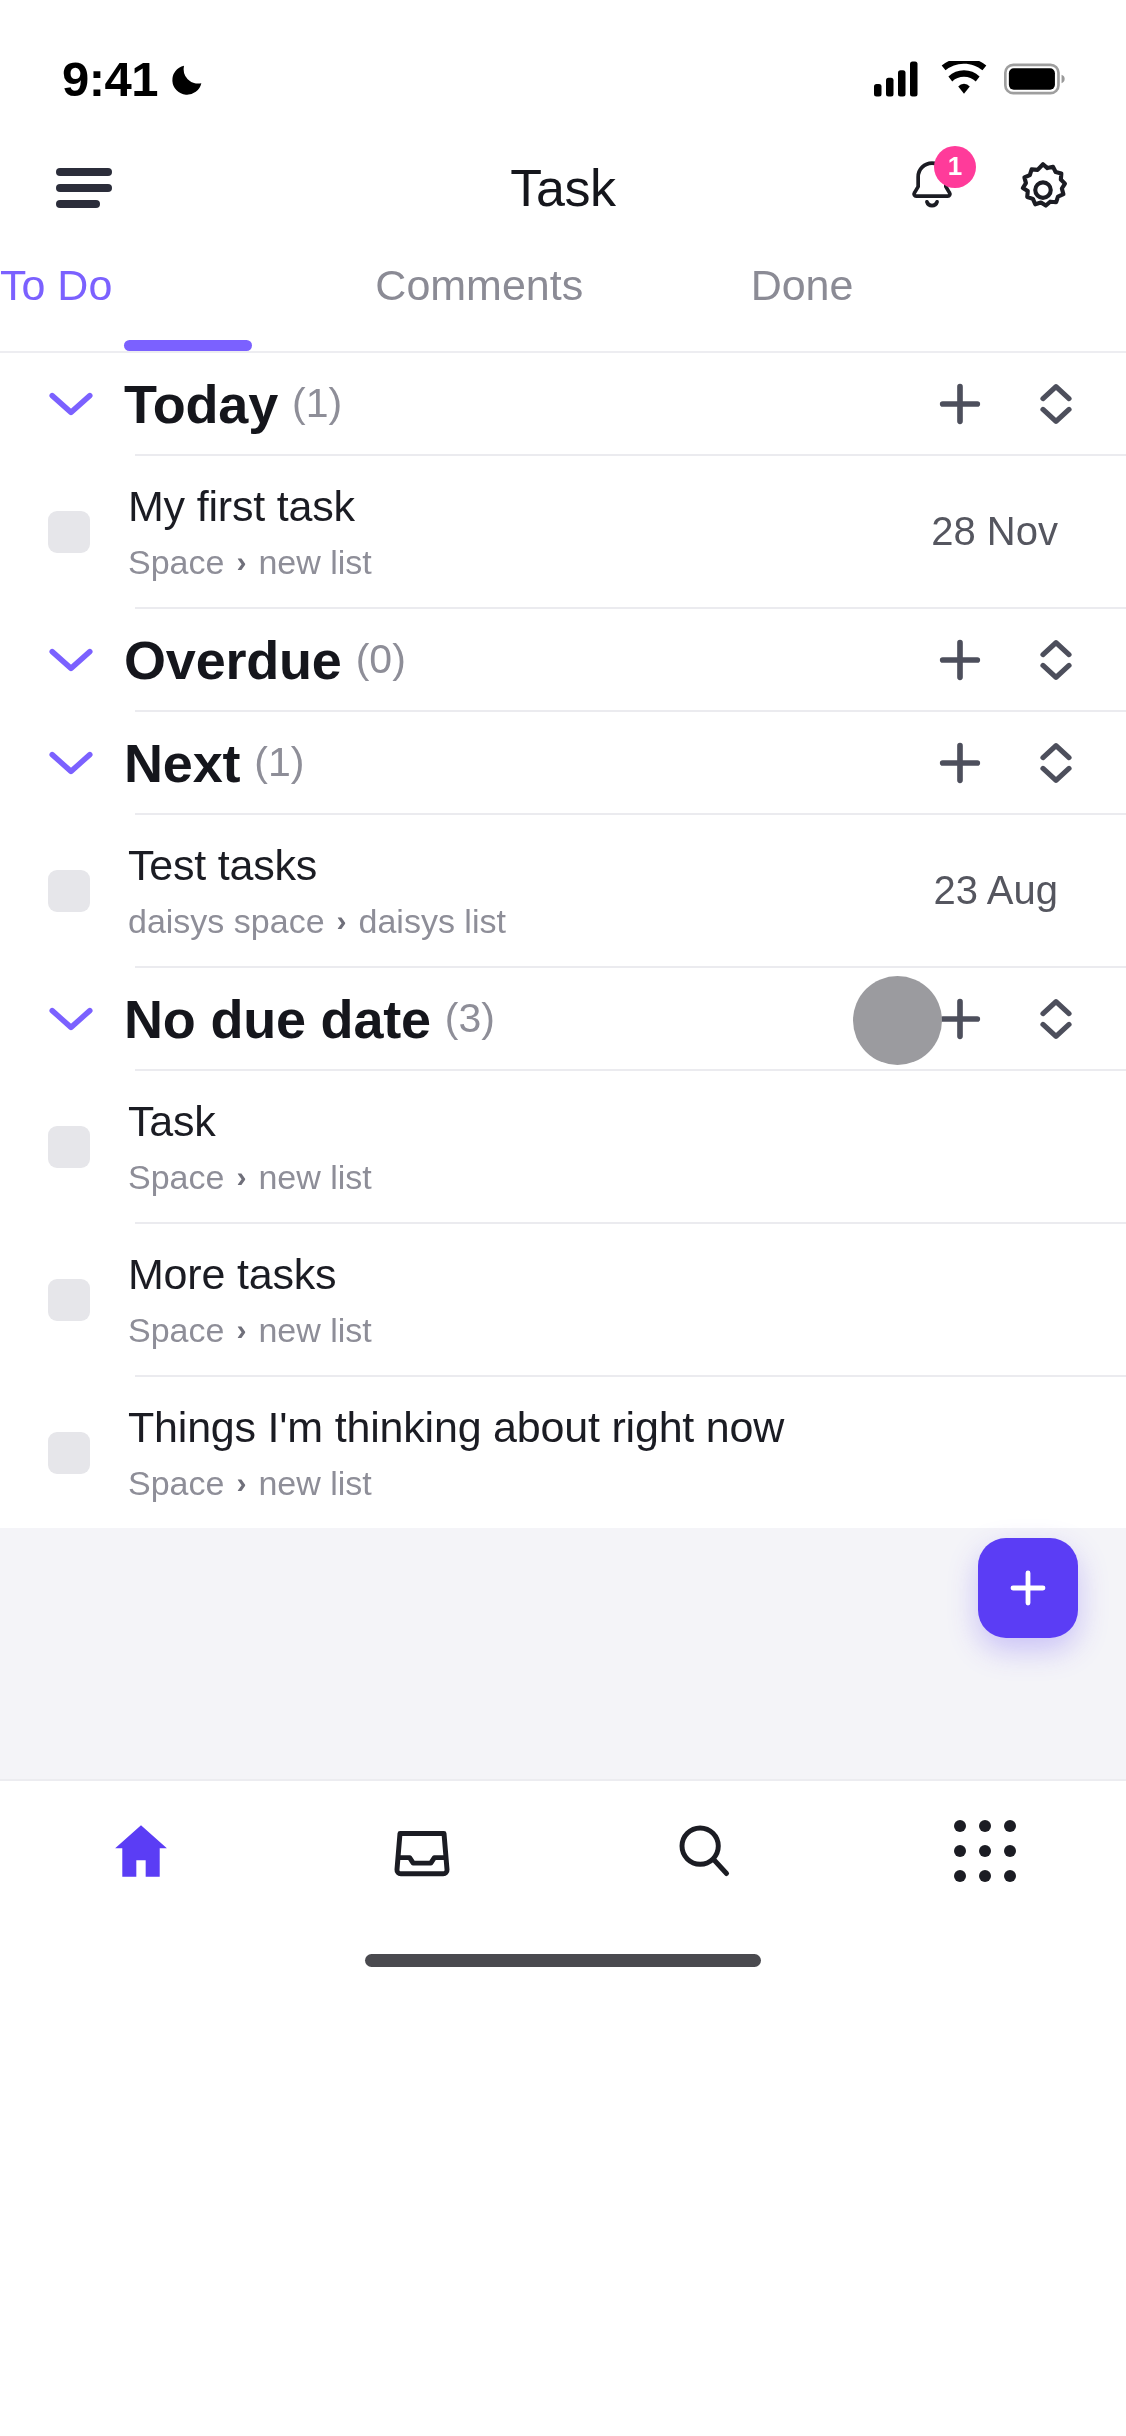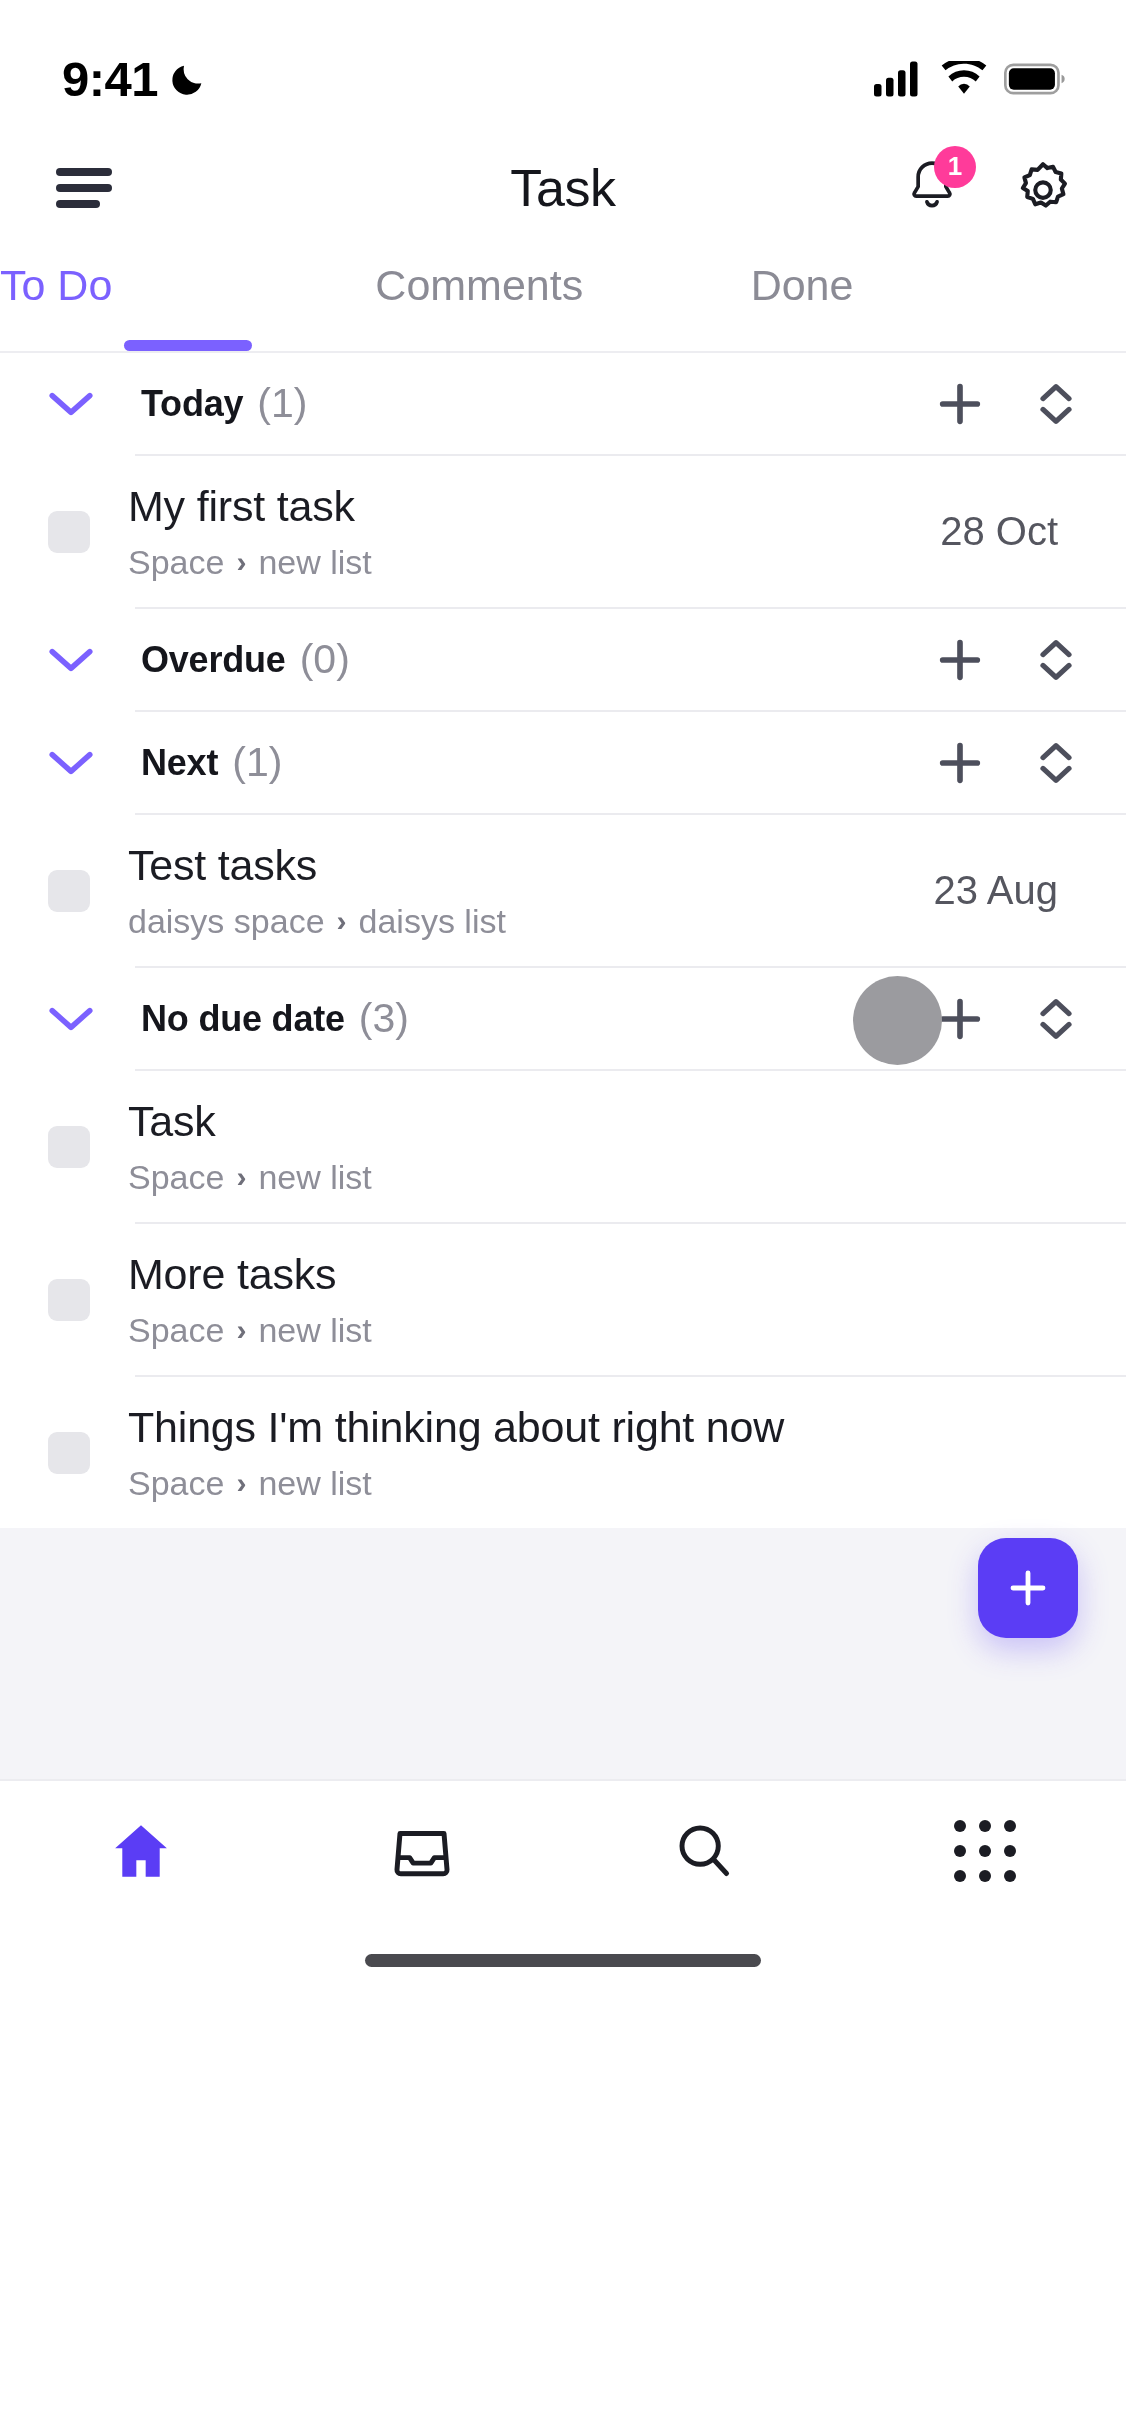--- a/index.html
+++ b/index.html
@@ -144,24 +144,24 @@
     padding: 0 48px 0 48px;
   }
   .chevron-btn {
     width: 62px;
     display: flex;
     align-items: center;
     justify-content: flex-start;
     cursor: pointer;
   }
   .section-title {
-    font-size: 36px;
+    font-size: 54px;
     font-weight: 700;
     color: #15161c;
-    margin-left: 31px;
+    margin-left: 14px;
     letter-spacing: -0.2px;
   }
   .section-count {
     font-size: 41px;
     font-weight: 400;
     color: #8e8e98;
     margin-left: 14px;
   }
   .section-actions {
     margin-left: auto;
@@ -400,21 +400,21 @@
     <div class="task-row">
       <div class="task-check"></div>
       <div class="task-body">
         <div class="task-title">My first task</div>
         <div class="task-crumb">
           <span>Space</span>
           <span class="crumb-sep">›</span>
           <span>new list</span>
         </div>
       </div>
-      <div class="task-date">28 Oct</div>
+      <div class="task-date">28 Nov</div>
     </div>
     <div class="task-rule"></div>
 
     <div class="section-header">
       <div class="chevron-btn">
         <svg width="46" height="30" viewBox="0 0 22 14">
           <path d="M2 3l9 8 9-8" fill="none" stroke="#7B61FF" stroke-width="2.6" stroke-linecap="round" stroke-linejoin="round"></path>
         </svg>
       </div>
       <div class="section-title">Overdue</div>

